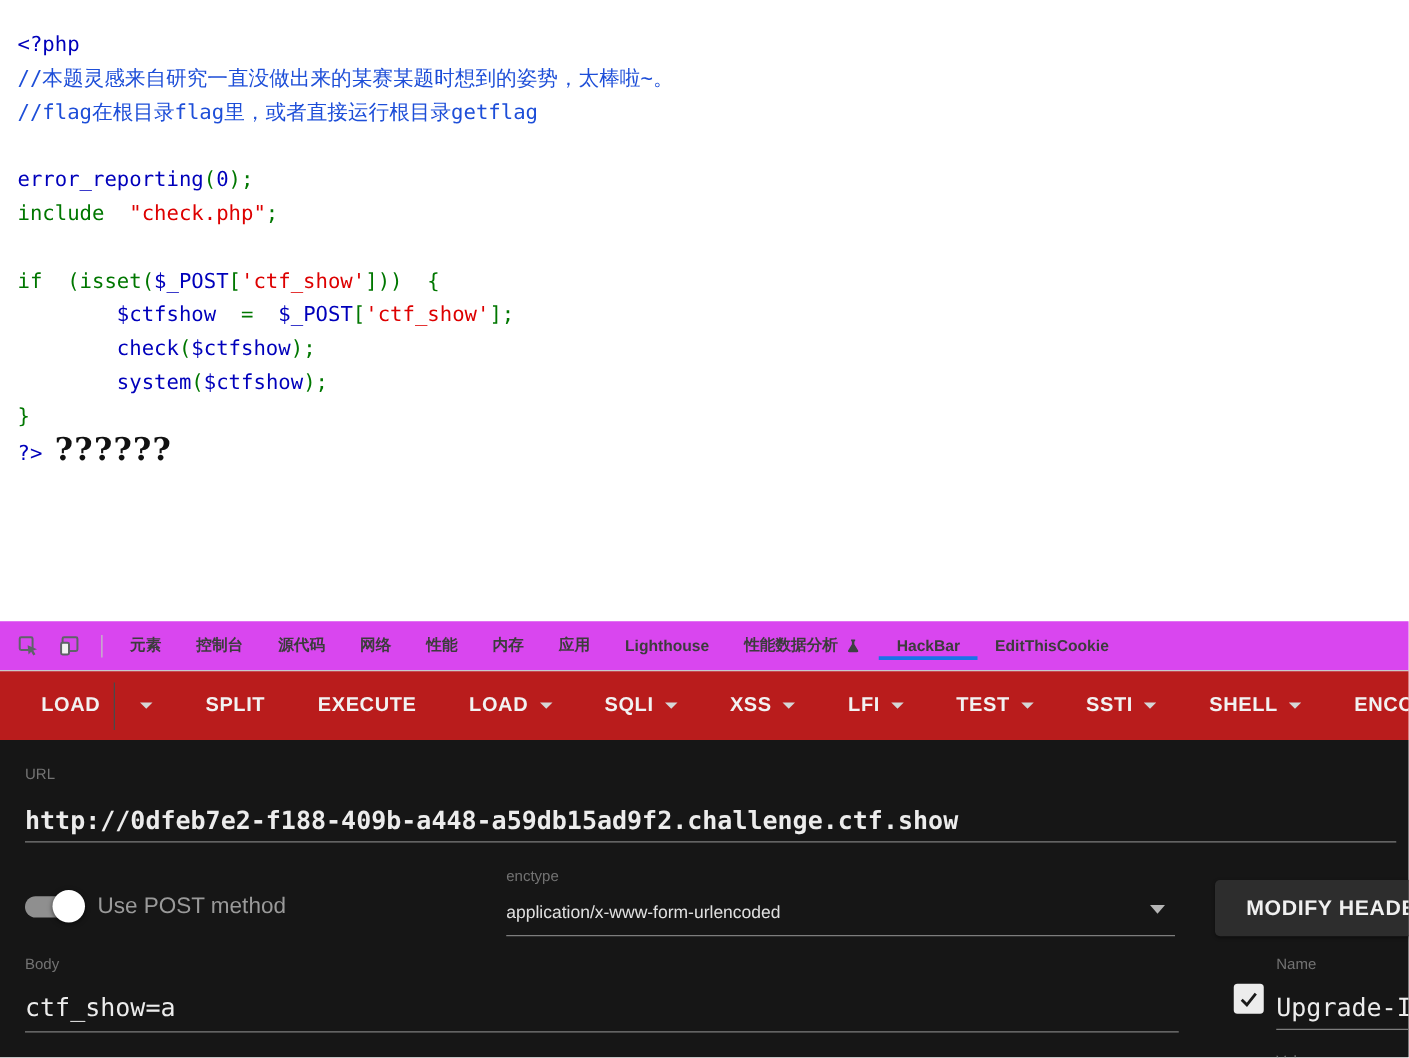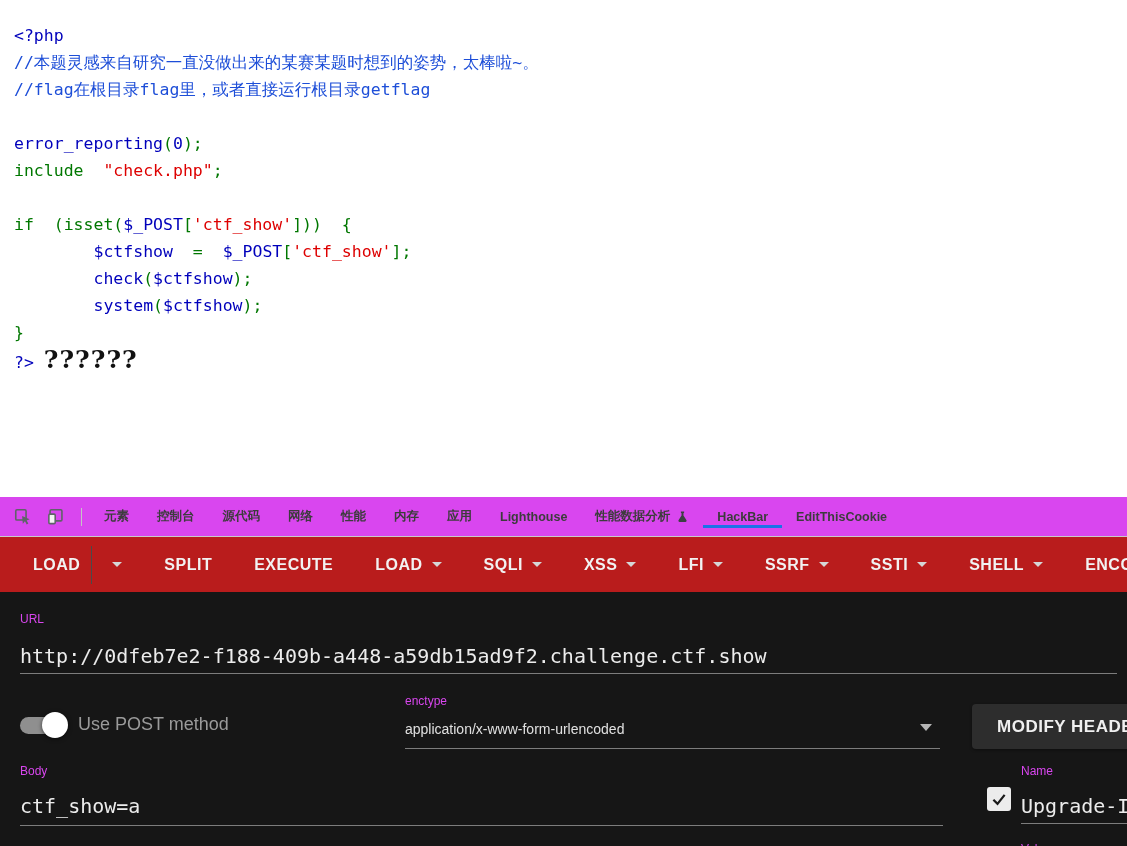--- a/index.html
+++ b/index.html
@@ -41,27 +41,27 @@
             font-weight:bold; letter-spacing:0.5px; margin-right:42px;
             white-space:nowrap; cursor:pointer; flex:0 0 auto; }
   .hb-caret { width:0; height:0; border-left:5px solid transparent;
               border-right:5px solid transparent; border-top:5px solid #d6d6d6;
               margin-left:9px; }
   .hb-split-divider { width:1px; height:38px; background:#4a4a4a; margin:0 11px; }
 
   
   .hackbar-panel { position:absolute; left:0; top:592px; width:1127px; height:254px;
                    background:#161616; overflow:hidden; }
-  .fld-label { position:absolute; font-size:12px; color:#d946ef; }
+  .fld-label { position:absolute; font-size:12px; color:#737373; }
   .mono-value { font-family:"DejaVu Sans Mono", monospace; font-size:20px;
                 color:#ececec; line-height:24px; white-space:nowrap; overflow:hidden; }
   .underlined { border-bottom:1px solid #7d7d7d; }
 
   .url-label   { left:20px; top:20px; }
-  .url-value   { position:absolute; left:20px; top:52px; width:1097px; padding-bottom:5px; }
+  .url-value   { position:absolute; left:20px; top:52px; width:1097px; padding-bottom:5px;font-weight:bold; }
 
   .toggle { position:absolute; left:20px; top:120px; width:48px; height:26px; cursor:pointer; }
   .toggle-track { position:absolute; left:0; top:5px; width:36px; height:17px;
                   background:#8f8f8f; border-radius:9px; }
   .toggle-knob  { position:absolute; left:22px; top:0; width:26px; height:26px;
                   border-radius:50%; background:#ffffff;
                   box-shadow:0 1px 4px rgba(0,0,0,0.6); }
   .toggle-label { position:absolute; left:78px; top:122px; font-size:18px; color:#9a9a9a;text-align:center; }
 
   .enctype-label { left:405px; top:102px;text-align:center; }
@@ -188,21 +188,21 @@
     </div>
     <div class="hb-btn">
       <span>XSS</span>
       <span class="hb-caret"></span>
     </div>
     <div class="hb-btn">
       <span>LFI</span>
       <span class="hb-caret"></span>
     </div>
     <div class="hb-btn">
-      <span>SSRF</span>
+      <span>TEST</span>
       <span class="hb-caret"></span>
     </div>
     <div class="hb-btn">
       <span>SSTI</span>
       <span class="hb-caret"></span>
     </div>
     <div class="hb-btn">
       <span>SHELL</span>
       <span class="hb-caret"></span>
     </div>

